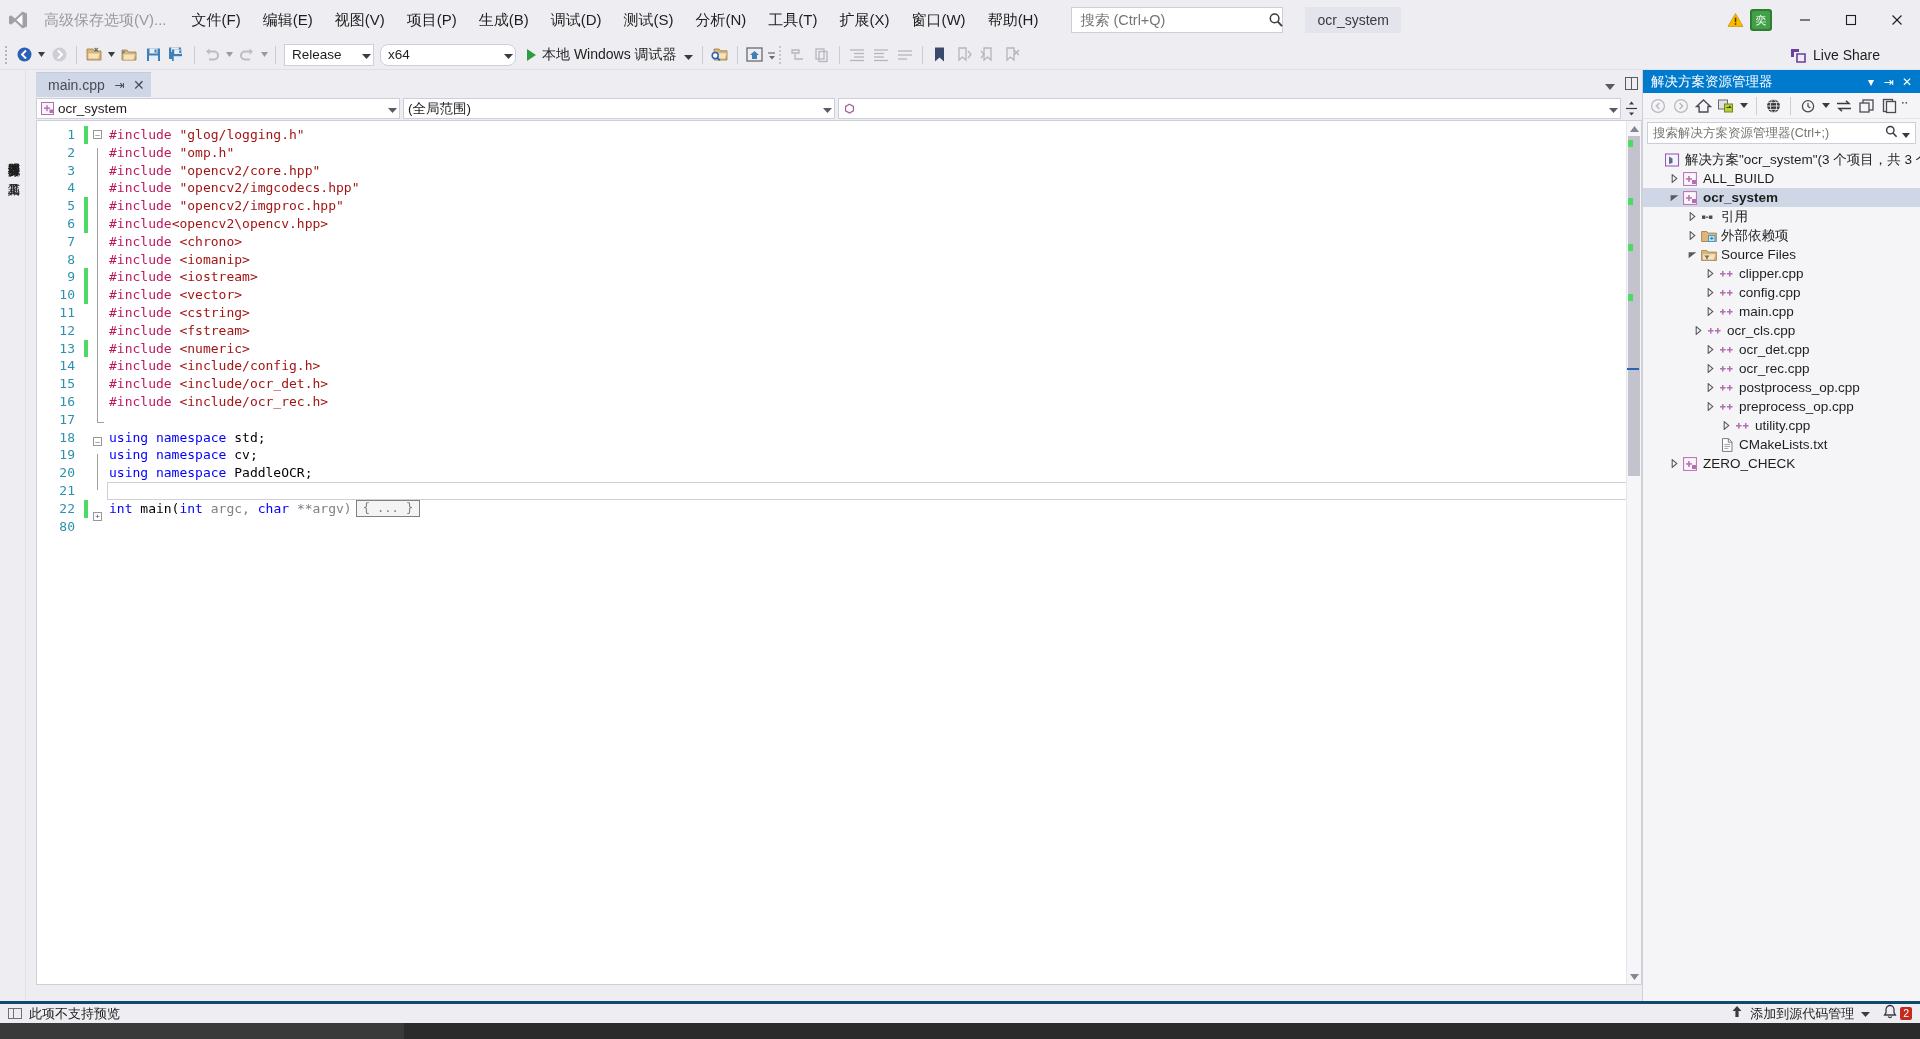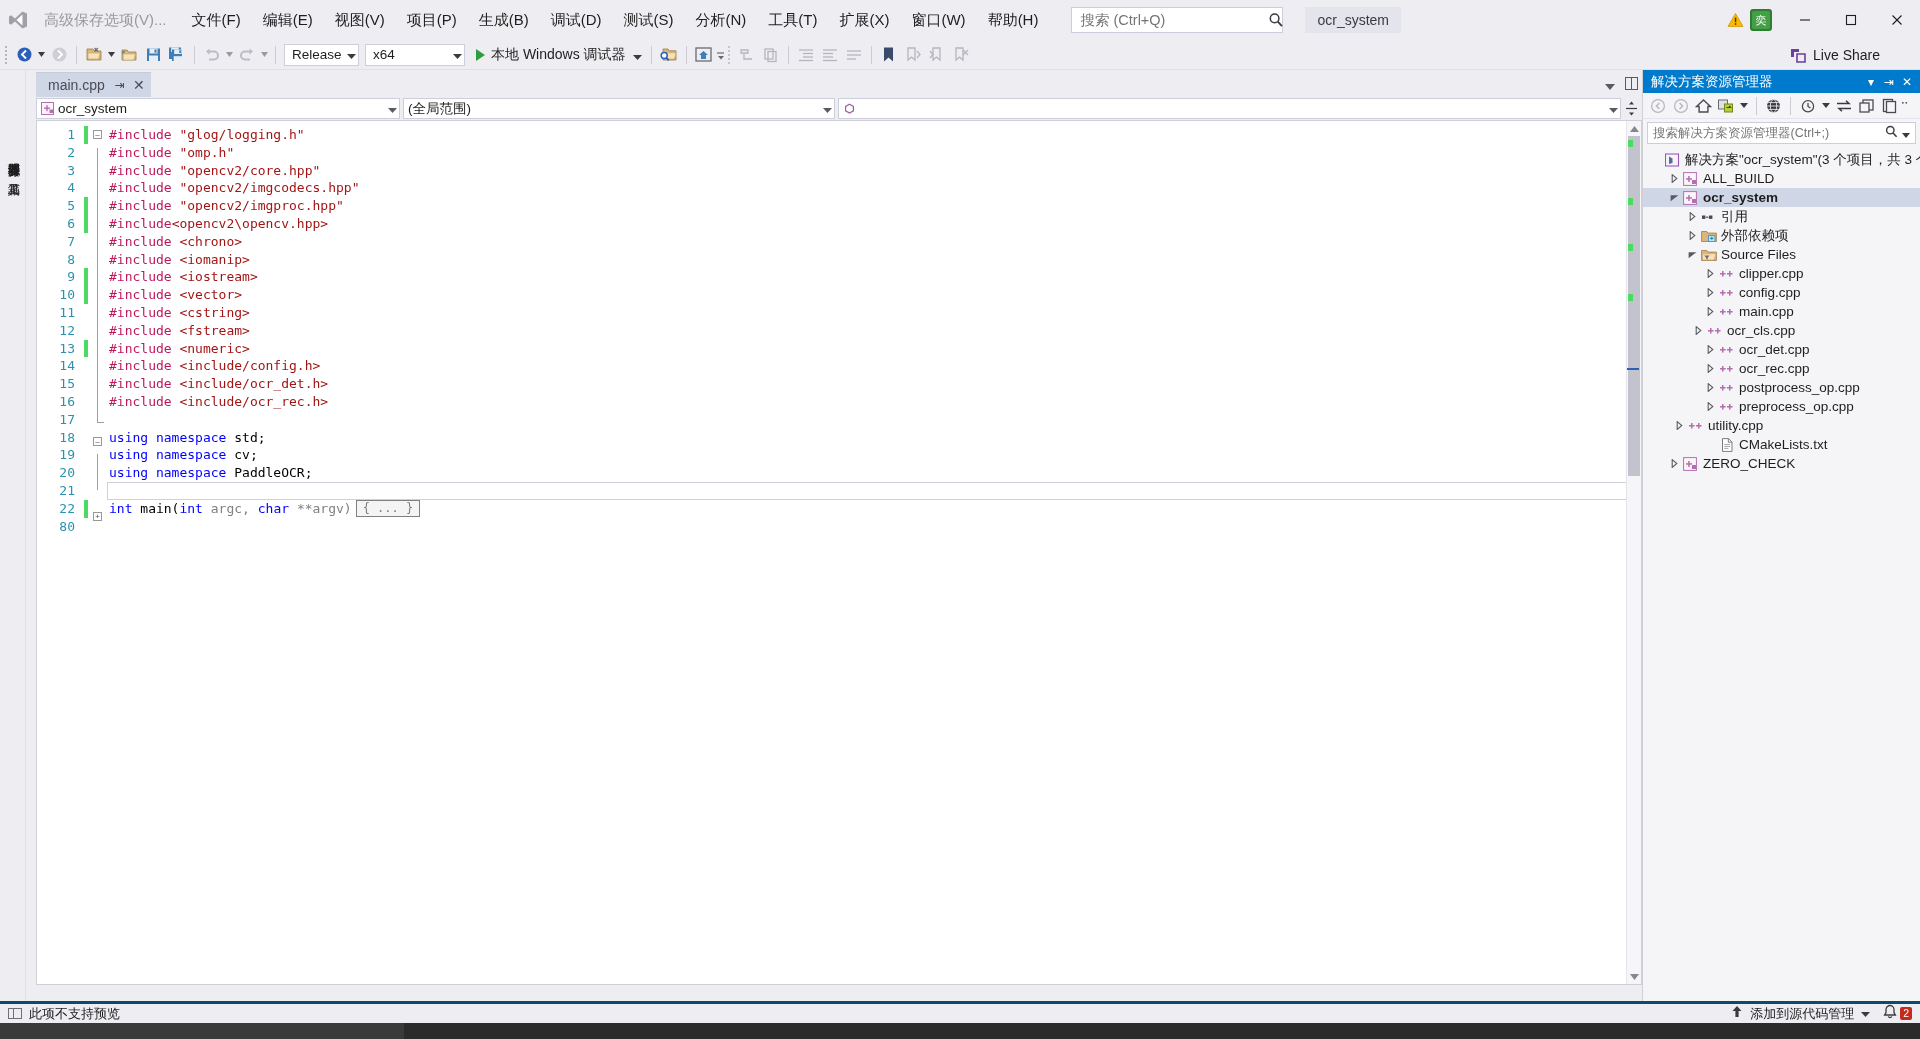--- a/index.html
+++ b/index.html
@@ -55,22 +55,22 @@
   }
   .grip { width: 8px; height: 22px; display: flex; align-items: center; }
   .tb-btn { height: 24px; min-width: 24px; display: flex; align-items: center; justify-content: center; padding: 0 2px; }
   .tb-sep { width: 1px; height: 18px; background: #ccccd4; margin: 0 5px; }
   .caret { width: 11px; display: flex; align-items: center; justify-content: center; }
   .combo {
     height: 22px; border: 1px solid #cccedb; background: #fff; display: flex; align-items: center;
     padding: 0 2px 0 7px; font-size: 13.5px; color: #1e1e1e; margin: 0 3px;
   }
   .combo .lbl { flex: 1; white-space: nowrap; }
-  .combo.release { width: 75px; }
-  .combo.plat { width: 100px; }
+  .combo.release { width: 90px; }
+  .combo.plat { width: 136px; border-radius: 8px; }
   .run-btn { display: flex; align-items: center; padding: 0 4px 0 8px; height: 24px; }
   .run-btn .txt { font-size: 14px; color: #1e1e1e; margin-left: 6px; white-space: nowrap; }
   .tri { width: 0; height: 0; border-left: 9px solid #2c9e3f; border-top: 6px solid transparent; border-bottom: 6px solid transparent; }
   .live-share { position: absolute; right: 40px; top: 40px; height: 30px; display: flex; align-items: center; font-size: 14px; color: #1e1e1e; }
   .live-share svg { margin-right: 6px; }
 
   
   .bodyrow { flex: 1; display: flex; min-height: 0; position: relative; }
 
   
@@ -1110,21 +1110,21 @@
                 <g fill="#b36fb0">
                   <rect x="1" y="6" width="5.6" height="1.5"></rect>
                   <rect x="3" y="4" width="1.5" height="5.6"></rect>
                   <rect x="8" y="6" width="5.6" height="1.5"></rect>
                   <rect x="10" y="4" width="1.5" height="5.6"></rect>
                 </g>
               </svg>
             </span>
             <span class="tl">preprocess_op.cpp</span>
           </div>
-          <div class="tnode" style="padding-left: 29px;">
+          <div class="tnode" style="padding-left: 76px;">
             <span class="exp">
               <svg width="9" height="9" viewBox="0 0 9 9">
                 <path d="M2.2 0.6 6.8 4.5 2.2 8.4z" fill="none" stroke="#5a5a62" stroke-width="1.1"></path>
               </svg>
             </span>
             <span class="ti">
               <svg width="15" height="14" viewBox="0 0 15 14">
                 <g fill="#b36fb0">
                   <rect x="1" y="6" width="5.6" height="1.5"></rect>
                   <rect x="3" y="4" width="1.5" height="5.6"></rect>

